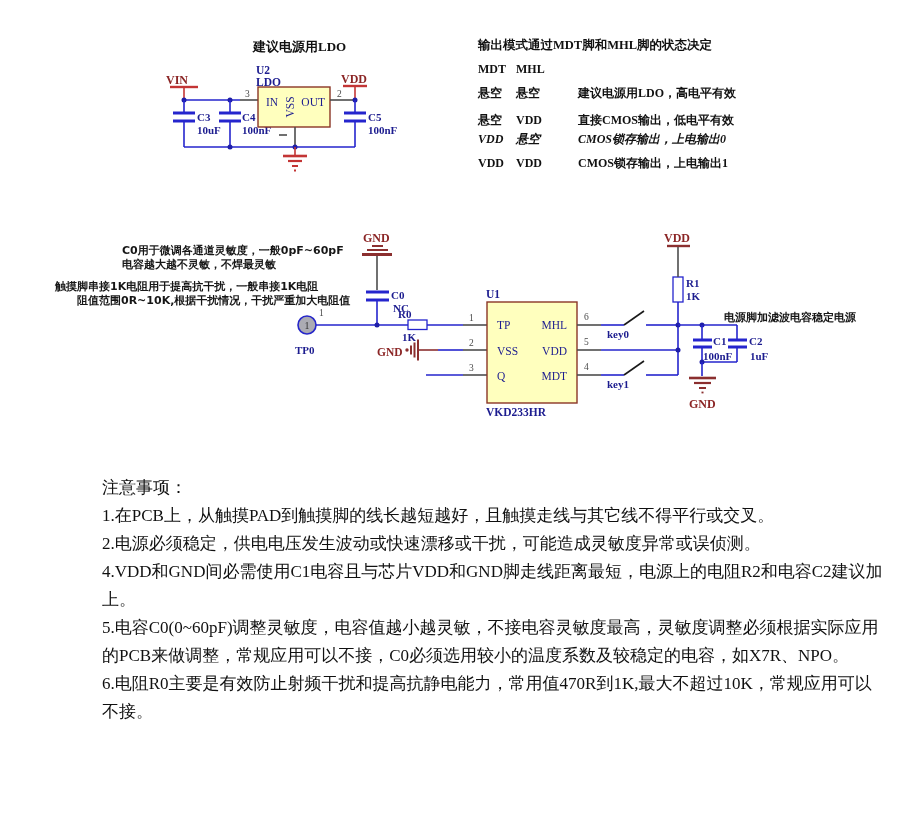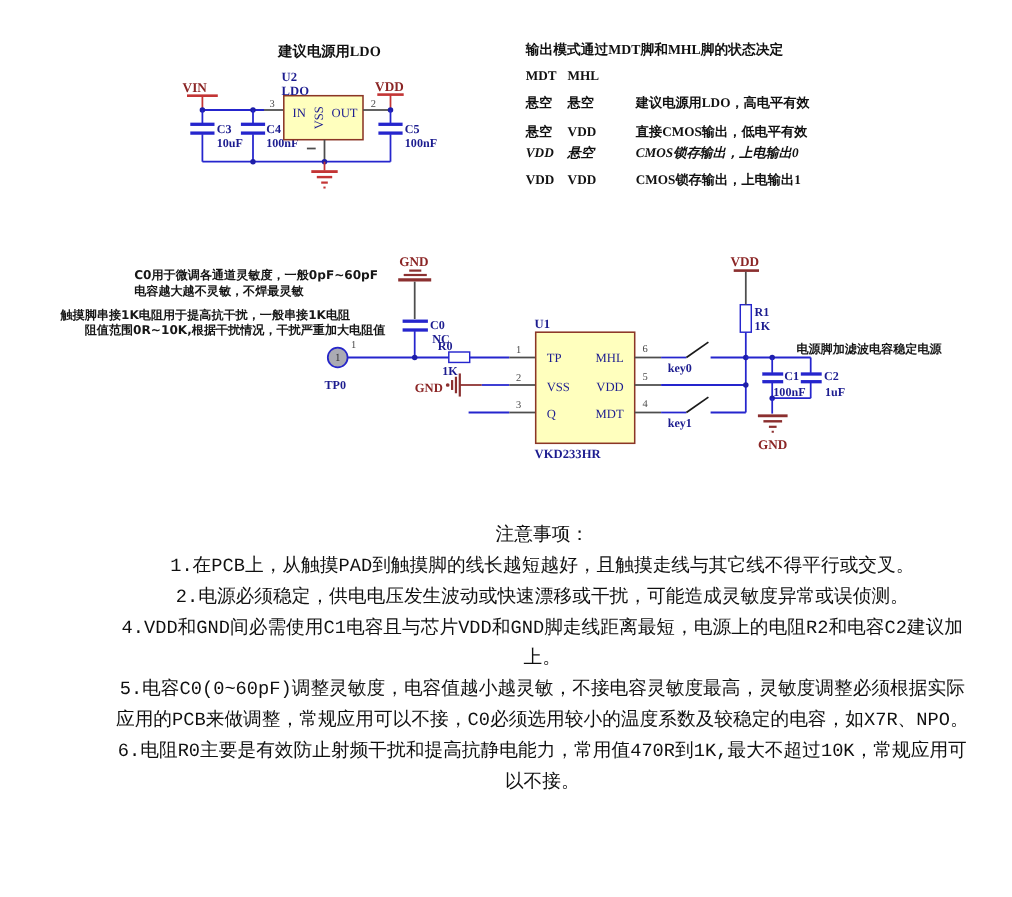--- a/index.html
+++ b/index.html
@@ -6,21 +6,21 @@
   .page{position:relative;width:920px;height:815px;background:#ffffff;overflow:hidden;
         font-family:"Liberation Serif",serif;}
   .abs{position:absolute;white-space:nowrap;}
   .sch-title{font-family:"Liberation Serif",serif;font-weight:700;font-size:13px;color:#111;}
   .ann{font-family:"DejaVu Sans","Liberation Sans",sans-serif;font-weight:700;font-size:11px;color:#161616;}
   .tbl-title{font-family:"Liberation Serif",serif;font-weight:700;font-size:12.5px;color:#111;}
   .tbl-row{font-family:"Liberation Serif",serif;font-weight:700;font-size:12px;color:#111;}
   .tbl-row .c1{display:inline-block;width:38px;}
   .tbl-row .c2{display:inline-block;width:62px;}
   .notes{position:absolute;left:102px;top:474px;width:782px;
-         font-family:Liberation Mono, monospace;font-size:17px;line-height:28px;color:#101010;text-align:center;}
+         font-family:Liberation Serif, serif;font-size:17px;line-height:28px;color:#101010;}
   .notes p{margin:0;}
   
   .w{stroke:#2525CD;stroke-width:1.6;fill:none;}
   .stub{stroke:#4d4d4d;stroke-width:1.6;fill:none;}
   .plate{stroke:#2525CD;stroke-width:3;fill:none;}
   .res{stroke:#2525CD;stroke-width:1.3;fill:#ffffff;}
   .dot{fill:#1E1EA8;}
   .lbl{fill:#1C1C8F;font:bold 11px "Liberation Serif",serif;}
   .lbl2{fill:#1C1C8F;font:bold 11.5px "Liberation Serif",serif;}
   .pwr{fill:#8B2525;font:bold 12px "Liberation Serif",serif;}

